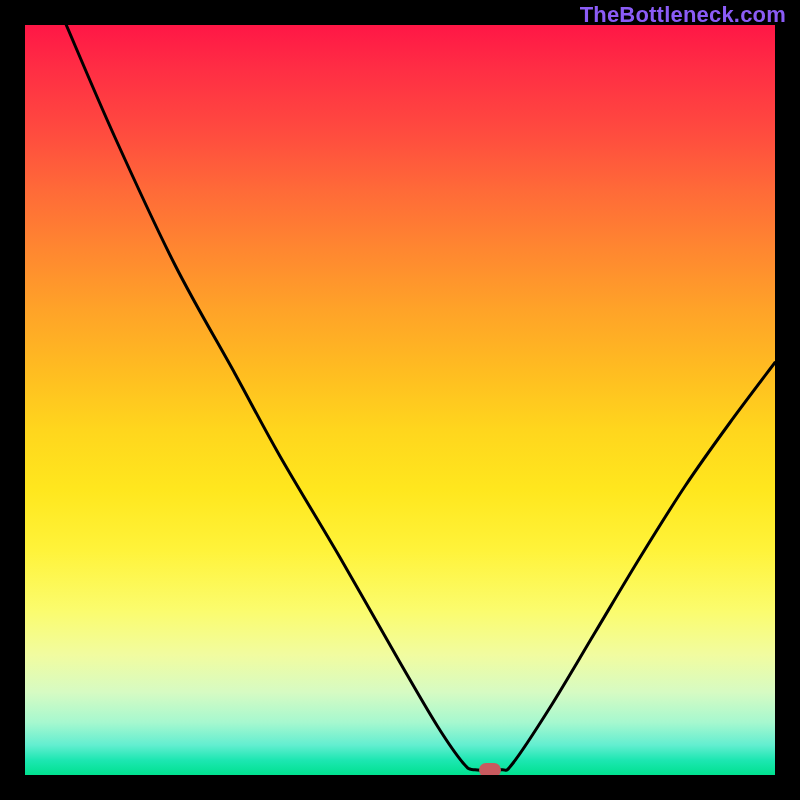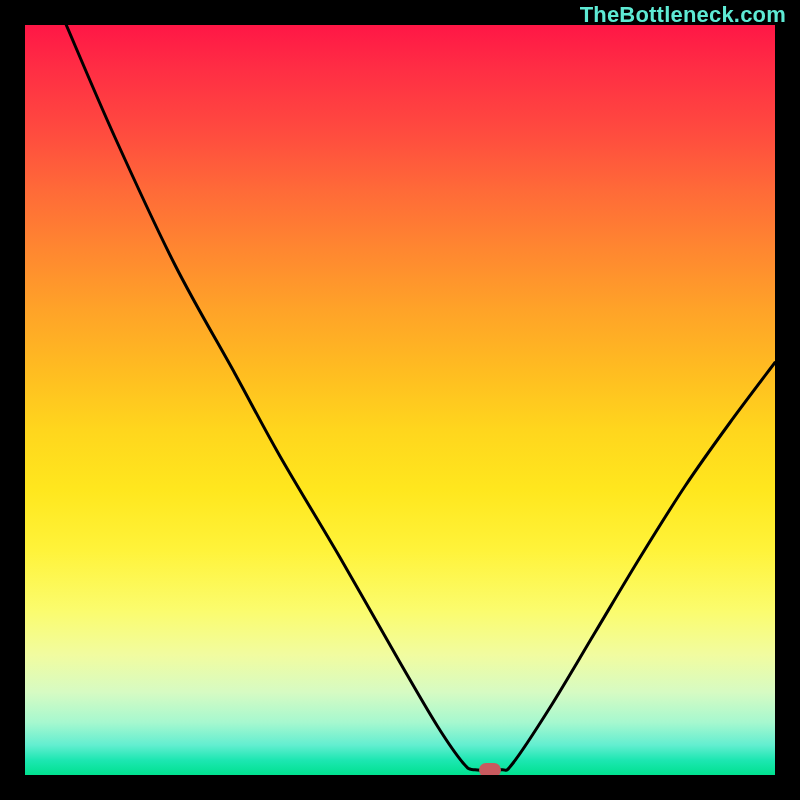--- a/index.html
+++ b/index.html
@@ -19,21 +19,21 @@
       #fff33a 70%,
       #fbfc6d 78%,
       #f1fca0 84%,
       #d6fbc3 89%,
       #a6f8cf 93%,
       #63eed0 96%,
       #1de7b2 98%,
       #00e18f 100%);}
   .curve{position:absolute;left:0;top:0}
   .marker{position:absolute;width:22px;height:14px;border-radius:7px;background:#c85a5f;transform:translate(-50%,-50%)}
-  .watermark{position:absolute;top:2px;right:14px;color:#5eead4;font-size:22px;font-weight:600;letter-spacing:.2px}
+  .watermark{position:absolute;top:2px;right:14px;color:#8b5cf6;font-size:22px;font-weight:600;letter-spacing:.2px}
 </style>
 </head>
 <body>
 
 <div class="frame">
   <div class="watermark">TheBottleneck.com</div>
 
   <div class="plot-area">
     <div class="gradient"></div>
 

